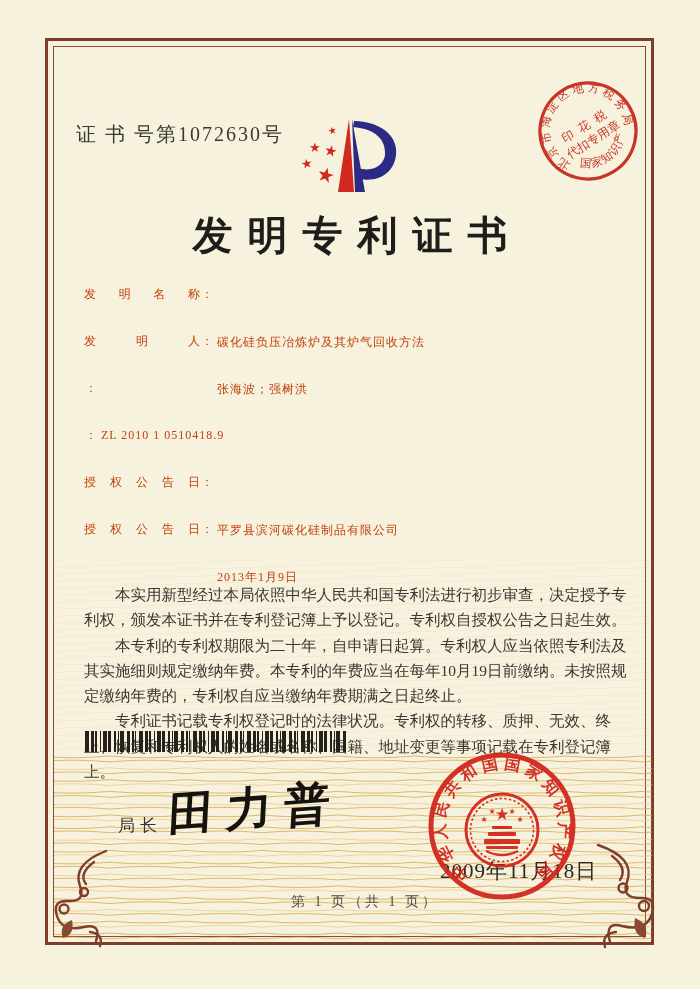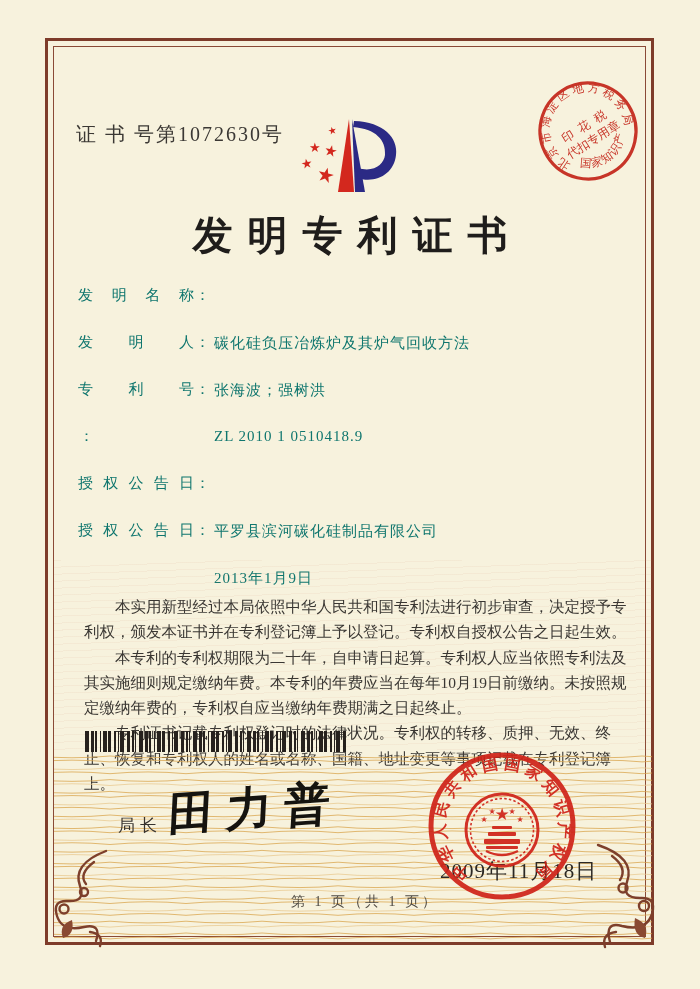--- a/index.html
+++ b/index.html
@@ -11,27 +11,27 @@
   }
   .frame-outer{position:absolute;left:45px;top:38px;width:609px;height:907px;
     border:3px solid #7e3c2a;box-sizing:border-box;}
   .frame-inner{position:absolute;left:53px;top:46px;width:593px;height:891px;
     border:1px solid #8a4a36;box-sizing:border-box;}
   .cert-number{position:absolute;left:76px;top:104px;font-size:20px;letter-spacing:2px;color:#3b3834;margin-top:17px;}
   .title{position:absolute;left:0;top:208px;width:100%;text-align:center;
     font-size:40px;font-weight:700;letter-spacing:15px;text-indent:15px;color:#1f1d1b;}
   .logo{position:absolute;left:288px;top:112px;width:125px;height:97px;}
   .logo .star{position:absolute;color:#d3281e;line-height:1;}
-  .fields{position:absolute;left:78px;top:286px;width:545px;font-size:15px;color:#0f766e;}
+  .fields{position:absolute;left:84px;top:286px;width:545px;font-size:12px;color:#c2410c;}
   .field-row{height:47px;display:flex;align-items:flex-start;}
   .field-label{display:inline-block;width:116px;text-align:justify;text-align-last:justify;}
   .field-colon{margin:0 4px 0 1px;}
   .field-value{letter-spacing:1px;margin-top:48px;}
   .body-text{position:absolute;left:84px;top:582px;width:554px;
-    font-size:15.5px;line-height:25.3px;color:#3a3733;margin-top:12px;}
+    font-size:15.5px;line-height:25.3px;color:#3a3733;}
   .body-text p{margin:0;text-indent:2em;}
   .barcode{position:absolute;left:85px;top:731px;width:332px;height:21px;
     display:flex;align-items:stretch;overflow:hidden;}
   .barcode i{display:block;height:100%;background:#26211d;}
   .guilloche{position:absolute;left:54px;top:753px;width:598px;height:188px;overflow:hidden;}
   .ornament{position:absolute;}
   .director-label{position:absolute;left:118px;top:814px;font-size:17px;letter-spacing:5px;color:#37332f;z-index:7;}
   .signature{position:absolute;left:168px;top:778px;font-size:46px;letter-spacing:12px;
     color:#15130f;transform:rotate(-4deg) skewX(-7deg);z-index:7;font-weight:700;}
   .seal-date{position:absolute;left:440px;top:857px;font-size:21px;letter-spacing:1px;color:#2b2824;z-index:5;}
@@ -75,21 +75,20 @@
       <span class="field-label">发明名称</span>
         <span class="field-colon">：</span>
         <span class="field-value">碳化硅负压冶炼炉及其炉气回收方法</span>
     </div>
     <div class="field-row">
       <span class="field-label">发明人</span>
         <span class="field-colon">：</span>
         <span class="field-value">张海波；强树洪</span>
     </div>
     <div class="field-row">
-      <span class="field-label">专利号</span>
         <span class="field-colon">：</span>
         <span class="field-value">ZL 2010 1 0510418.9</span>
     </div>
     <div class="field-row">
         <span class="field-colon">：</span>
     </div>
     <div class="field-row">
       <span class="field-label">授权公告日</span>
         <span class="field-colon">：</span>
         <span class="field-value">平罗县滨河碳化硅制品有限公司</span>

